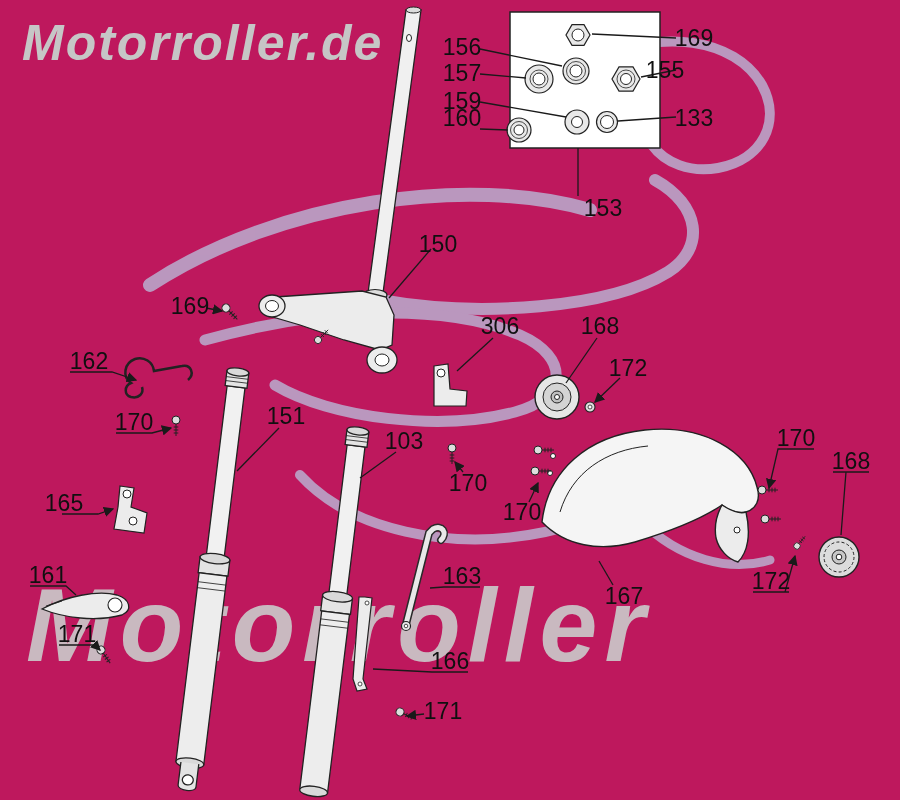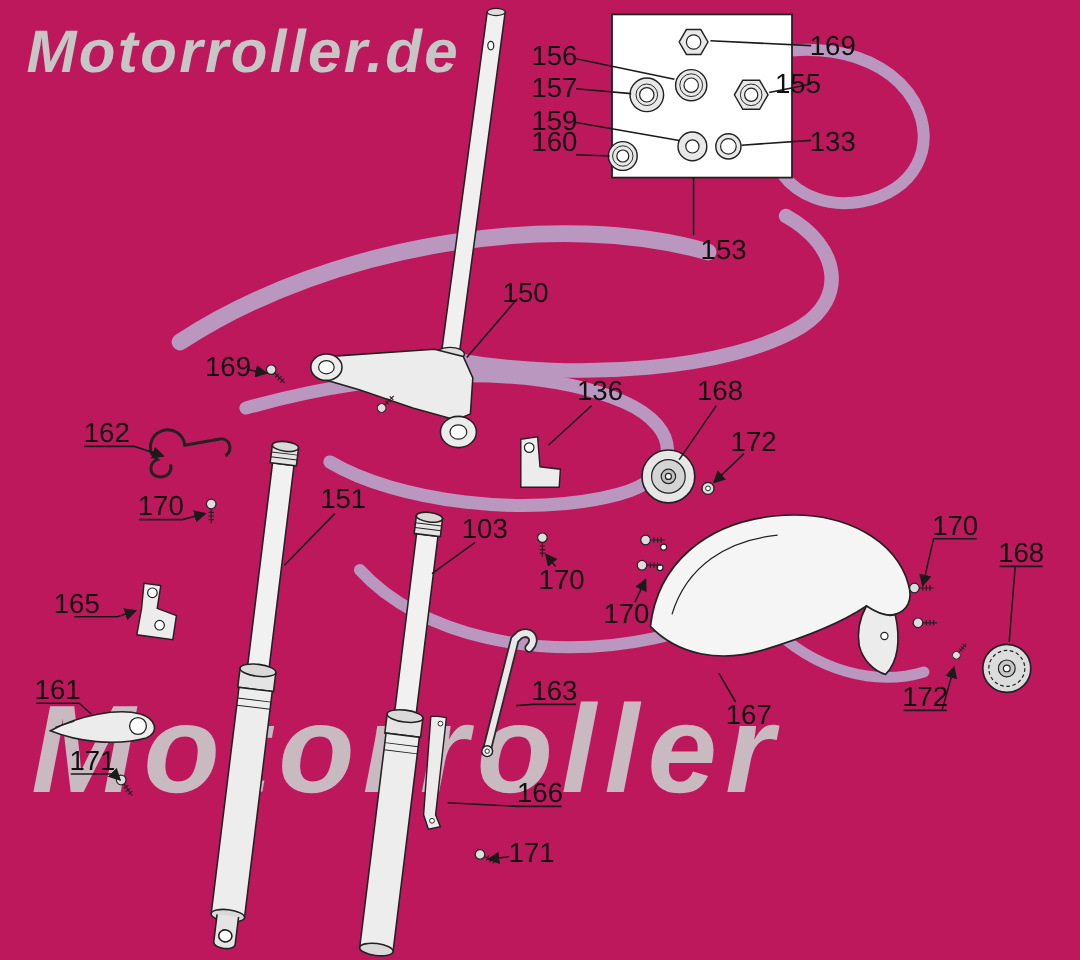--- a/index.html
+++ b/index.html
@@ -243,21 +243,21 @@
       <div class="part-label" style="left: 462px; top: 73px;">157</div>
       <div class="part-label" style="left: 462px; top: 101px; text-align: right;">159</div>
       <div class="part-label" style="left: 462px; top: 118px;">160</div>
       <div class="part-label" style="left: 694px; top: 38px;">169</div>
       <div class="part-label" style="left: 665px; top: 70px;">155</div>
       <div class="part-label" style="left: 694px; top: 118px;">133</div>
       <div class="part-label" style="left: 603px; top: 208px;">153</div>
       <div class="part-label" style="left: 438px; top: 244px;">150</div>
       <div class="part-label" style="left: 190px; top: 306px;">169</div>
       <div class="part-label" style="left: 89px; top: 361px;">162</div>
-      <div class="part-label" style="left: 500px; top: 326px;">136</div>
+      <div class="part-label" style="left: 500px; top: 326px;">306</div>
       <div class="part-label" style="left: 600px; top: 326px;">168</div>
       <div class="part-label" style="left: 628px; top: 368px;">172</div>
       <div class="part-label" style="left: 134px; top: 422px;">170</div>
       <div class="part-label" style="left: 286px; top: 416px;">151</div>
       <div class="part-label" style="left: 404px; top: 441px;">103</div>
       <div class="part-label" style="left: 468px; top: 483px;">170</div>
       <div class="part-label" style="left: 522px; top: 512px;">170</div>
       <div class="part-label" style="left: 64px; top: 503px;">165</div>
       <div class="part-label" style="left: 48px; top: 575px;">161</div>
       <div class="part-label" style="left: 462px; top: 576px;">163</div>

